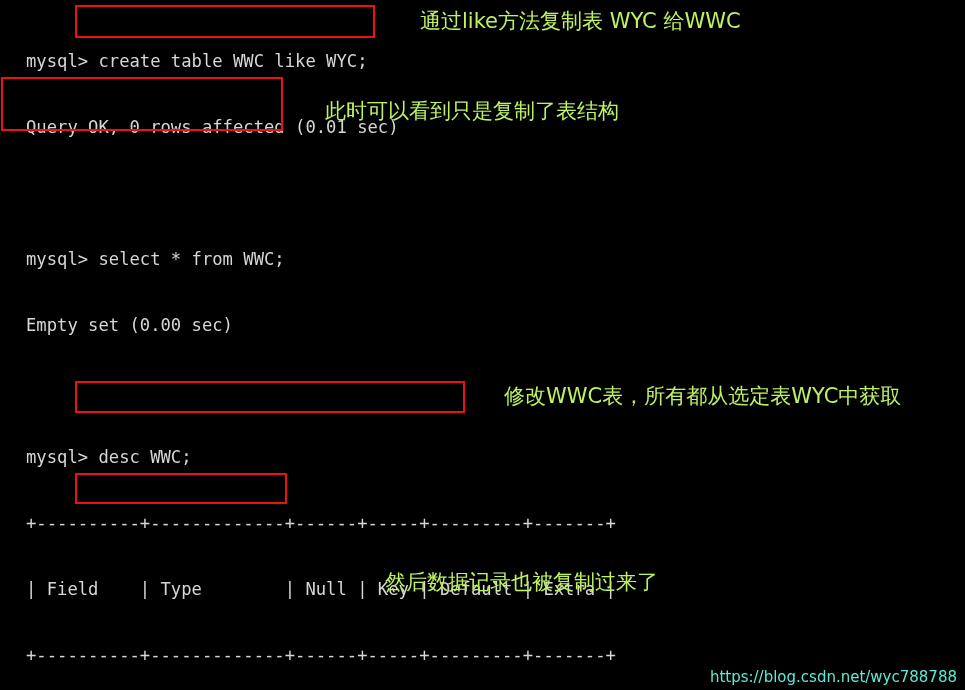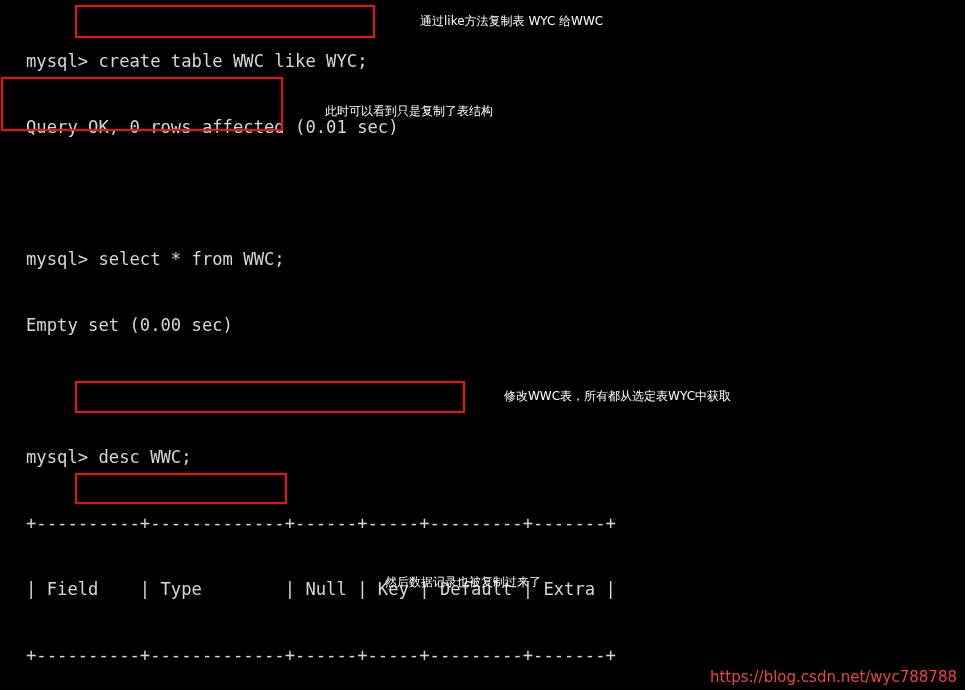--- a/index.html
+++ b/index.html
@@ -40,32 +40,32 @@
   .redbox {
     position: absolute;
     border: 2px solid #ee1111;
     box-sizing: border-box;
     background: transparent;
     pointer-events: none;
   }
   
   .note {
     position: absolute;
-    color: #ffffff;
+    color: #bef264;
     font-family: "DejaVu Sans", "Liberation Sans", sans-serif;
-    font-size: 12px;
+    font-size: 21px;
     line-height: 20px;
     white-space: nowrap;
   }
   
   .watermark {
     position: absolute;
     right: 8px;
     bottom: 4px;
-    color: #ef4444;
+    color: #5eead4;
     font-family: "DejaVu Sans", "Liberation Sans", sans-serif;
     font-size: 15px;
     white-space: nowrap;
   }
 </style>
 </head>
 <body>
 
 <div id="screen">
 

